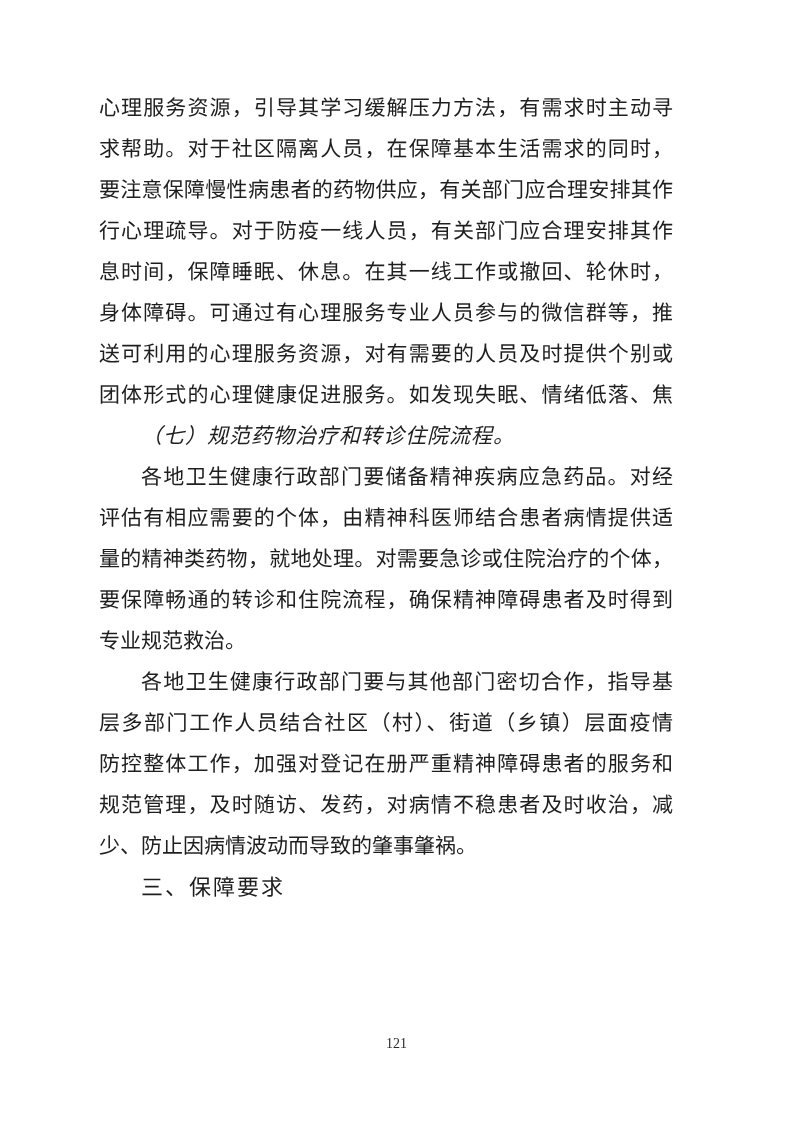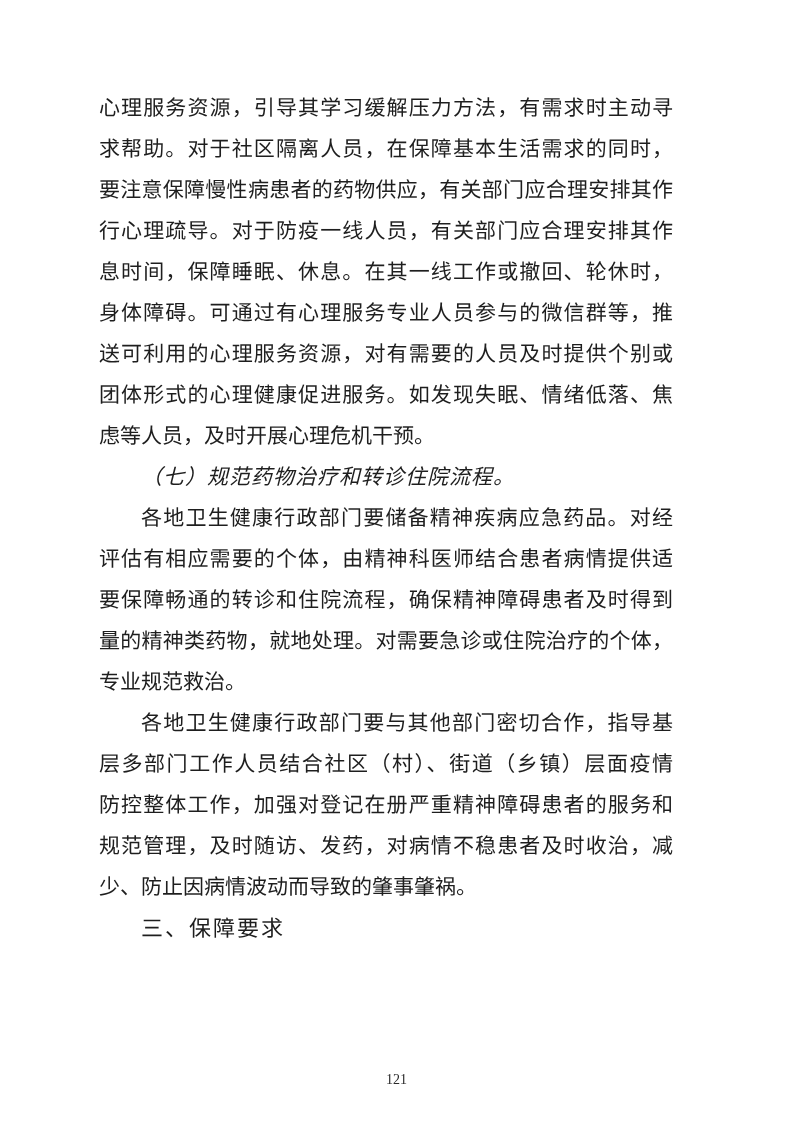--- a/index.html
+++ b/index.html
@@ -51,21 +51,21 @@
   
   .line.hei {
     font-family: "Liberation Sans", "DejaVu Sans", sans-serif;
     font-weight: 400;
     font-size: 22px;
     letter-spacing: 2px;
   }
 
   .page-number {
     position: absolute;
-    top: 1072px;
+    top: 1036px;
     left: 0;
     width: 100%;
     text-align: center;
     font-size: 14px;
     color: #2a2a2a;
     font-family: "Liberation Serif", "DejaVu Serif", serif;
   }
 </style>
 </head>
 <body>
@@ -73,26 +73,25 @@
 <div class="page">
   <div class="text-block">
       <div class="line body just">心理服务资源，引导其学习缓解压力方法，有需求时主动寻</div>
       <div class="line body just">求帮助。对于社区隔离人员，在保障基本生活需求的同时，</div>
       <div class="line body just">要注意保障慢性病患者的药物供应，有关部门应合理安排其作</div>
       <div class="line body just">行心理疏导。对于防疫一线人员，有关部门应合理安排其作</div>
       <div class="line body just">息时间，保障睡眠、休息。在其一线工作或撤回、轮休时，</div>
       <div class="line body just">身体障碍。可通过有心理服务专业人员参与的微信群等，推</div>
       <div class="line body just">送可利用的心理服务资源，对有需要的人员及时提供个别或</div>
       <div class="line body just">团体形式的心理健康促进服务。如发现失眠、情绪低落、焦</div>
-      <div class="line body">虑等人员，及时开展心理危机干预。</div>
       <div class="line kai indent">（七）规范药物治疗和转诊住院流程。</div>
       <div class="line body indent just">各地卫生健康行政部门要储备精神疾病应急药品。对经</div>
       <div class="line body just">评估有相应需要的个体，由精神科医师结合患者病情提供适</div>
+      <div class="line body just">量的精神类药物，就地处理。对需要急诊或住院治疗的个体，</div>
       <div class="line body just">要保障畅通的转诊和住院流程，确保精神障碍患者及时得到</div>
-      <div class="line body just">量的精神类药物，就地处理。对需要急诊或住院治疗的个体，</div>
       <div class="line body">专业规范救治。</div>
       <div class="line body indent just">各地卫生健康行政部门要与其他部门密切合作，指导基</div>
       <div class="line body just">层多部门工作人员结合社区（村）、街道（乡镇）层面疫情</div>
       <div class="line body just">防控整体工作，加强对登记在册严重精神障碍患者的服务和</div>
       <div class="line body just">规范管理，及时随访、发药，对病情不稳患者及时收治，减</div>
       <div class="line body">少、防止因病情波动而导致的肇事肇祸。</div>
       <div class="line hei indent">三、保障要求</div>
     </div>
   <div class="page-number">121</div>
 </div>

